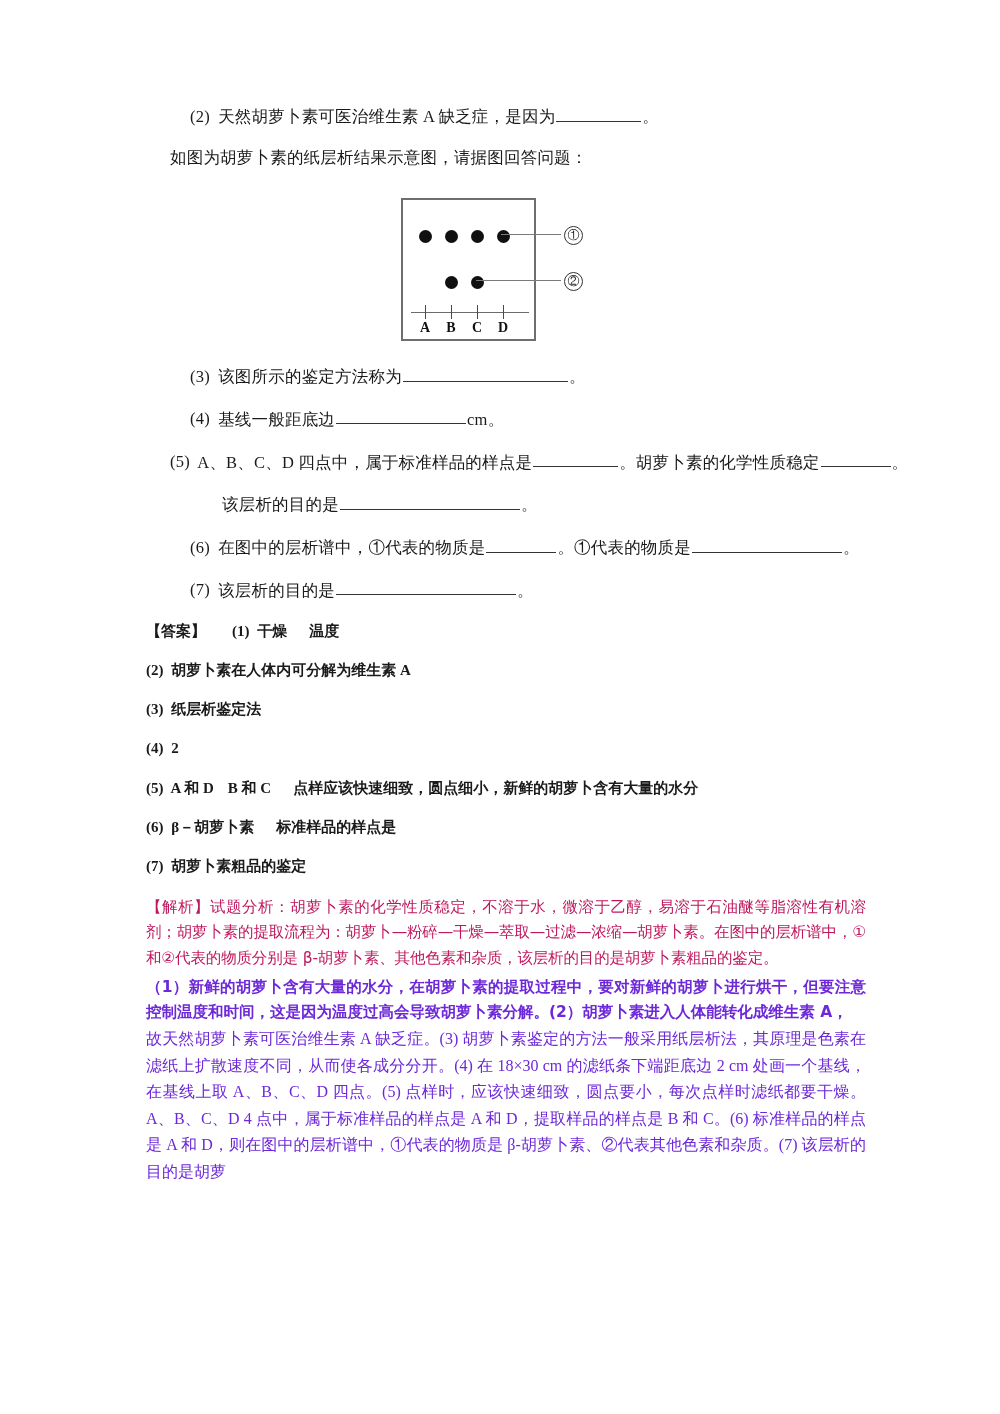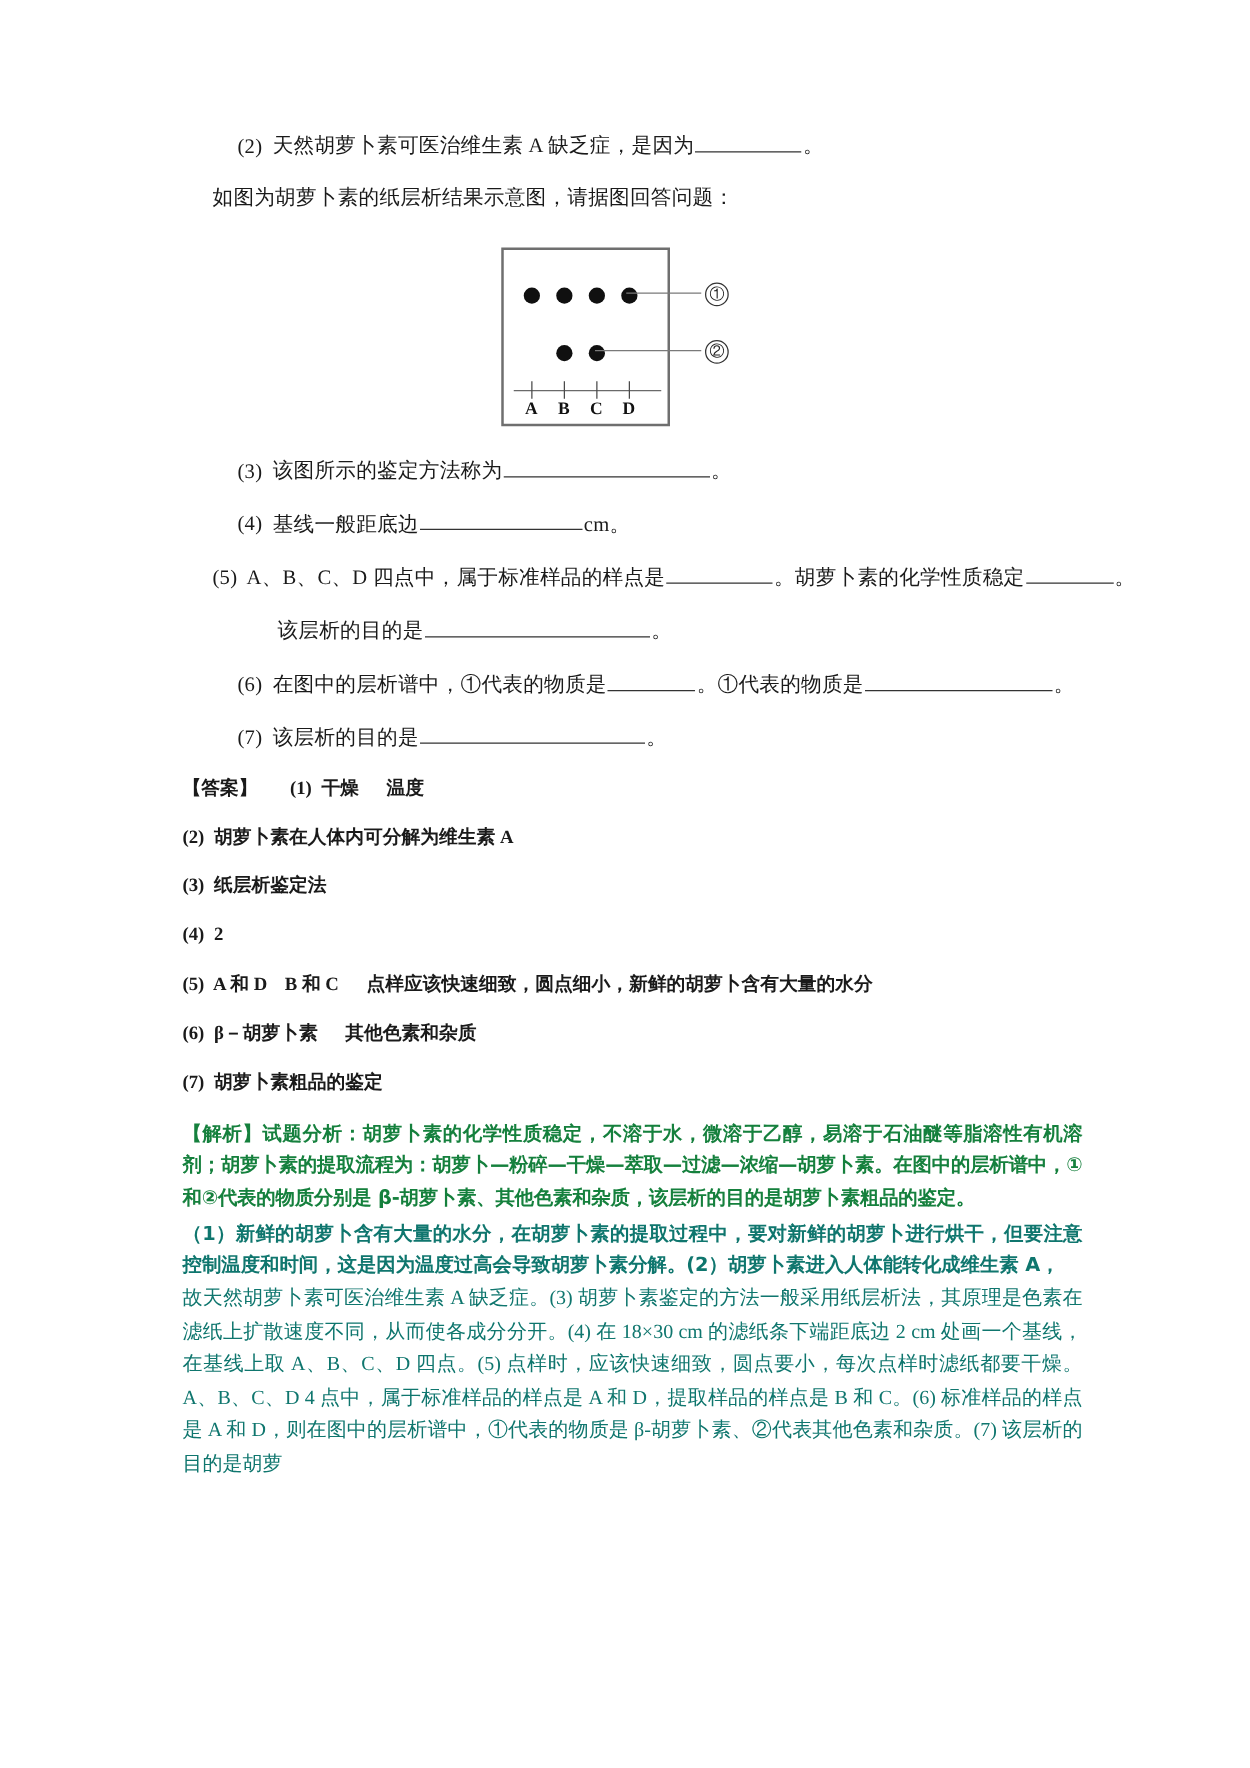--- a/index.html
+++ b/index.html
@@ -135,36 +135,36 @@
   .ans-head .lbl { margin-right: 26px; }
   .gap-wide { display: inline-block; width: 22px; }
   .gap-mid { display: inline-block; width: 14px; }
 
   
   .analysis {
     margin-top: 2px;
     font-size: 15.5px;
     line-height: 1.62;
     font-family: "DejaVu Sans", "Liberation Sans", sans-serif;
-    font-weight: bold;
+    font-weight: normal;
     text-align: justify;
     text-justify: inter-character;
     letter-spacing: -0.15px;
-    color: #15803d;
+    color: #be185d;
   }
   .analysis p { margin: 0; }
 
   .detail {
     margin-top: 4px;
     font-size: 16px;
     line-height: 1.66;
     font-family: "Liberation Serif", "DejaVu Serif", serif;
     text-align: justify;
     text-justify: inter-character;
-    color: #0f766e;
+    color: #6d28d9;
   }
   .detail p { margin: 0; }
   .detail .first { text-indent: 0; }
   .bold-seg { font-family: "DejaVu Sans", "Liberation Sans", sans-serif; font-weight: bold; font-size: 15.5px; }
 </style>
 </head>
 <body>
 
 <div class="page">
   <div class="content">
@@ -255,21 +255,21 @@
       <span>2</span>
     </div>
 
     <div class="ans-head indent2">
       <span class="num">(5)</span>
       <span>A 和 D</span><span class="gap-mid"></span><span>B 和 C</span><span class="gap-wide"></span><span>点样应该快速细致，圆点细小，新鲜的胡萝卜含有大量的水分</span>
     </div>
 
     <div class="ans-head indent2">
       <span class="num">(6)</span>
-      <span>β－胡萝卜素</span><span class="gap-wide"></span><span>其他色素和杂质</span>
+      <span>β－胡萝卜素</span><span class="gap-wide"></span><span>标准样品的样点是</span>
     </div>
 
     <div class="ans-head indent2">
       <span class="num">(7)</span>
       <span>胡萝卜素粗品的鉴定</span>
     </div>
 
     <div class="analysis">
       <p><span>【解析】</span><span>试题分析：</span><span>胡萝卜素的化学性质稳定，不溶于水，微溶于乙醇，易溶于石油醚等脂溶性有机溶剂；胡萝卜素的提取流程为：胡萝卜—粉碎—干燥—萃取—过滤—浓缩—胡萝卜素。在图中的层析谱中，①和②代表的物质分别是 β-胡萝卜素、其他色素和杂质，该层析的目的是胡萝卜素粗品的鉴定。</span></p>
     </div>

